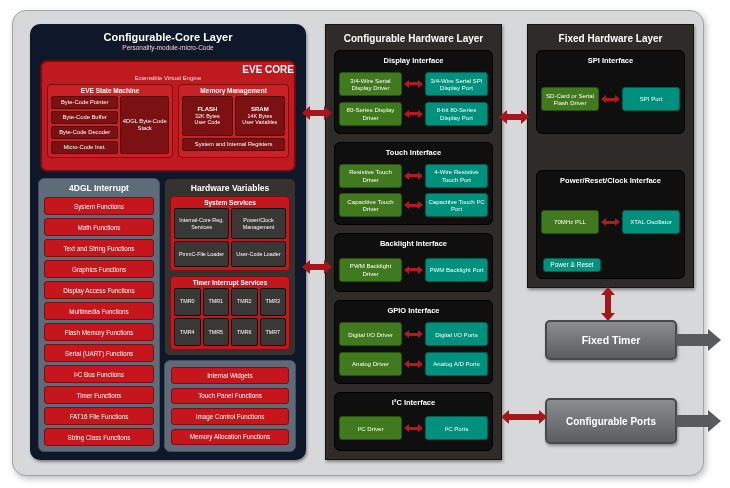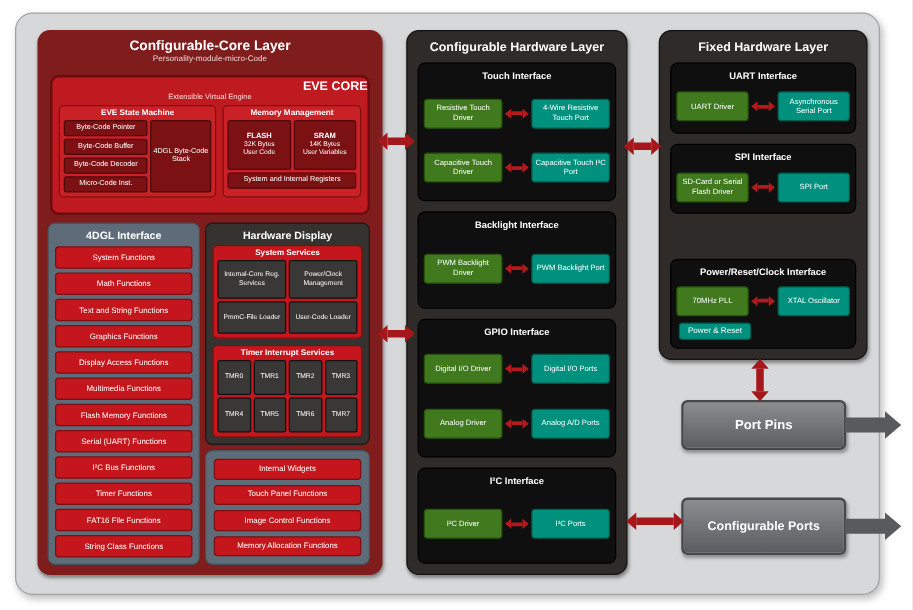--- a/index.html
+++ b/index.html
@@ -5,21 +5,21 @@
   * { box-sizing: border-box; margin: 0; padding: 0; }
   html,body { width: 730px; height: 488px; }
   body { position: relative; background: #fff; font-family: "Liberation Sans", "DejaVu Sans", sans-serif; overflow: hidden; }
 
   .frame { position:absolute; left:12px; top:10px; width:692px; height:466px;
            background:#d7d8da; border:1px solid #a0a2a5; border-radius:14px;
            box-shadow:2px 3px 6px rgba(0,0,0,0.25); }
 
   
   .core { position:absolute; left:30px; top:24px; width:276px; height:436px;
-          background:#7f1d1d; border-radius:10px; box-shadow:1px 2px 3px rgba(0,0,0,0.4); }
+          background:#0f172a; border-radius:10px; box-shadow:1px 2px 3px rgba(0,0,0,0.4); }
   .core-title { margin-top:7px; text-align:center; color:#fff; font-weight:bold; font-size:11px; }
   .core-sub { text-align:center; color:#f0cfcf; font-size:6.5px; margin-top:1px; }
 
   .eve { position:absolute; left:10px; top:36px; width:256px; height:112px;
          background:#bf1a1f; border:2px solid #6d0c0f; border-radius:7px; }
   .eve-title { text-align:right; color:#fff; font-weight:bold; font-size:10px; margin-top:2px; }
   .eve-sub { text-align:center; color:#ffd9d9; font-size:6px; }
   .eve-panels { display:flex; gap:5px; padding:3px 5px 0; }
   .panel { background:#ca2127; border:1px solid #80100f; border-radius:4px; padding:2px 3px 3px; }
   .panel.esm { flex:1.15; }
@@ -59,21 +59,21 @@
                font-size:5.4px; line-height:1.2; display:flex; align-items:center;
                justify-content:center; text-align:center; padding:2px 1px; }
   .tmr-grid { display:grid; grid-template-columns:repeat(4,1fr); gap:2px; flex:1; }
 
   .widgets-box { position:absolute; left:134px; top:336px; width:132px; height:92px;
                  background:#5e6c7a; border:1px solid #45515c; border-radius:6px;
                  padding:6px; display:flex; flex-direction:column; gap:4px; }
 
   
   .hwlayer, .fixedlayer { position:absolute; background:#2e2b29; border:1px solid #141312;
-                          border-radius:10px; padding:5px 8px 7px; display:flex;
+                          border-radius:0; padding:5px 8px 7px; display:flex;
                           flex-direction:column; box-shadow:1px 2px 3px rgba(0,0,0,0.4); }
   .hwlayer { left:325px; top:24px; width:177px; height:436px; }
   .fixedlayer { left:527px; top:24px; width:167px; height:264px; }
   .layer-title { text-align:center; color:#fff; font-weight:bold; font-size:10px; margin:3px 0 6px; }
   .iface { background:#0f0f0f; border:1px solid #000; border-radius:6px;
            padding:3px 4px 5px; margin-bottom:8px; display:flex; flex-direction:column; }
   .iface:last-child { margin-bottom:1px; }
   .iface.g3 { flex:3; } .iface.g2 { flex:2; } .iface.g4 { flex:4;margin-top:28px; }
   .iface-title { text-align:center; color:#fff; font-weight:bold; font-size:7.5px; margin:2px 0 3px; }
   .iface-row { flex:1; display:flex; align-items:center; justify-content:center; margin-top:2px; }
@@ -161,39 +161,39 @@
             <span class="mem-line">14K Bytes</span>
             <span class="mem-line">User Variables</span>
           </div>
         </div>
         <div class="chip-dark mem-regs">System and Internal Registers</div>
       </div>
     </div>
   </div>
 
   <div class="fdgl">
-    <div class="fdgl-title">4DGL Interface</div>
+    <div class="fdgl-title">4DGL Interrupt</div>
     <div class="fdgl-list">
       <div class="chip-red">System Functions</div>
       <div class="chip-red">Math Functions</div>
       <div class="chip-red">Text and String Functions</div>
       <div class="chip-red">Graphics Functions</div>
       <div class="chip-red">Display Access Functions</div>
       <div class="chip-red">Multimedia Functions</div>
       <div class="chip-red">Flash Memory Functions</div>
       <div class="chip-red">Serial (UART) Functions</div>
       <div class="chip-red">I²C Bus Functions</div>
       <div class="chip-red">Timer Functions</div>
       <div class="chip-red">FAT16 File Functions</div>
       <div class="chip-red">String Class Functions</div>
     </div>
   </div>
 
   <div class="hws">
-    <div class="hws-title">Hardware Display</div>
+    <div class="hws-title">Hardware Variables</div>
     <div class="hws-box">
       <div class="panel-title">System Services</div>
       <div class="ss-grid">
         <div class="chip-char">Internal-Core Reg. Services</div>
         <div class="chip-char">Power/Clock Management</div>
         <div class="chip-char">PmmC-File Loader</div>
         <div class="chip-char">User-Code Loader</div>
       </div>
     </div>
     <div class="hws-box">
@@ -215,20 +215,33 @@
     <div class="chip-red">Internal Widgets</div>
     <div class="chip-red">Touch Panel Functions</div>
     <div class="chip-red">Image Control Functions</div>
     <div class="chip-red">Memory Allocation Functions</div>
   </div>
 </div>
 
 <div class="hwlayer">
   <div class="layer-title">Configurable Hardware Layer</div>
 
+  <div class="iface g3">
+    <div class="iface-title">Display Interface</div>
+    <div class="iface-row">
+      <div class="chip-green">3/4-Wire Serial Display Driver</div>
+      <span class="mini-arrow"></span>
+      <div class="chip-teal">3/4-Wire Serial SPI Display Port</div>
+    </div>
+    <div class="iface-row">
+      <div class="chip-green">80-Series Display Driver</div>
+      <span class="mini-arrow"></span>
+      <div class="chip-teal">8-bit 80-Series Display Port</div>
+    </div>
+  </div>
 
   <div class="iface g3">
     <div class="iface-title">Touch Interface</div>
     <div class="iface-row">
       <div class="chip-green">Resistive Touch Driver</div>
       <span class="mini-arrow"></span>
       <div class="chip-teal">4-Wire Resistive Touch Port</div>
     </div>
     <div class="iface-row">
       <div class="chip-green">Capacitive Touch Driver</div>
@@ -266,28 +279,20 @@
       <div class="chip-green">I²C Driver</div>
       <span class="mini-arrow"></span>
       <div class="chip-teal">I²C Ports</div>
     </div>
   </div>
 </div>
 
 <div class="fixedlayer">
   <div class="layer-title">Fixed Hardware Layer</div>
 
-  <div class="iface g3">
-    <div class="iface-title">UART Interface</div>
-    <div class="iface-row">
-      <div class="chip-green">UART Driver</div>
-      <span class="mini-arrow"></span>
-      <div class="chip-teal">Asynchronous Serial Port</div>
-    </div>
-  </div>
 
   <div class="iface g3">
     <div class="iface-title">SPI Interface</div>
     <div class="iface-row">
       <div class="chip-green">SD-Card or Serial Flash Driver</div>
       <span class="mini-arrow"></span>
       <div class="chip-teal">SPI Port</div>
     </div>
   </div>
 
@@ -295,21 +300,21 @@
     <div class="iface-title">Power/Reset/Clock Interface</div>
     <div class="iface-row">
       <div class="chip-green">70MHz PLL</div>
       <span class="mini-arrow"></span>
       <div class="chip-teal">XTAL Oscillator</div>
     </div>
     <div class="chip-teal power-footer">Power &amp; Reset</div>
   </div>
 </div>
 
-<div class="pinbox pin-fixed">Port Pins</div>
+<div class="pinbox pin-fixed">Fixed Timer</div>
 <div class="pinbox pin-config">Configurable Ports</div>
 
 <div class="darrow-h" id="arr-core-hw-top"></div>
 <div class="darrow-h" id="arr-core-hw-bottom"></div>
 <div class="darrow-h" id="arr-hw-fixed"></div>
 <div class="darrow-h" id="arr-hw-configpins"></div>
 <div class="darrow-v" id="arr-fixed-pins-v"></div>
 <div class="out-arrow" id="out-fixed"></div>
 <div class="out-arrow" id="out-config"></div>
 

